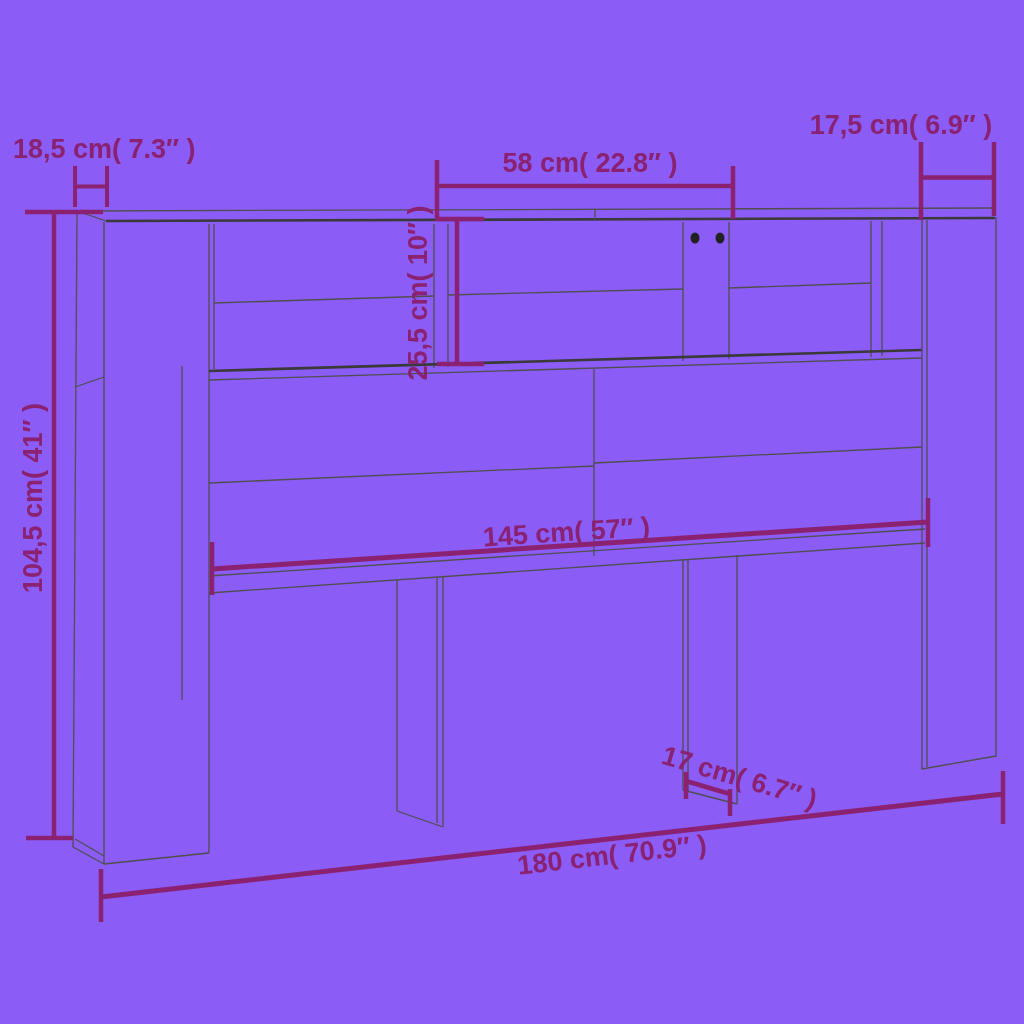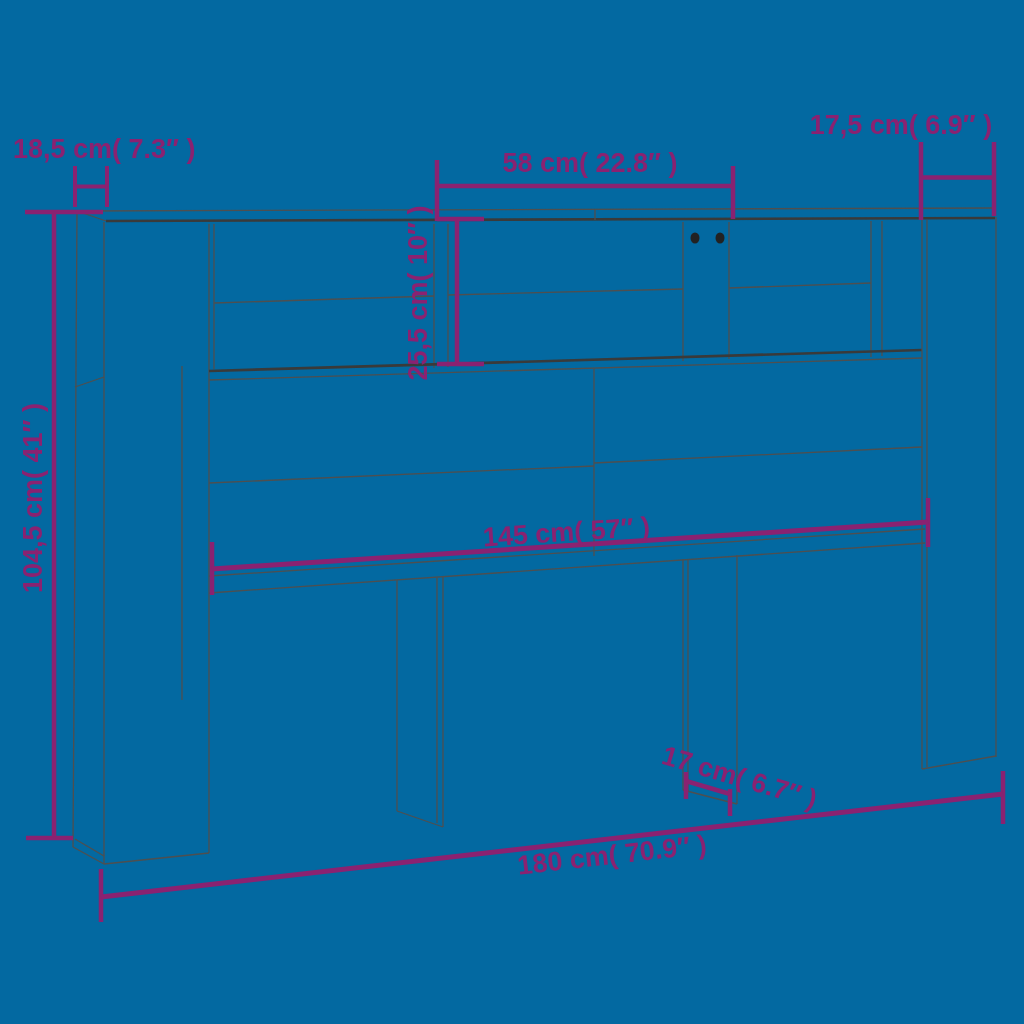--- a/index.html
+++ b/index.html
@@ -1,16 +1,16 @@
 <!DOCTYPE html>
 <html><head>
 <meta charset="utf-8">
 <style>
   html,body{margin:0;padding:0;background:#ffffff;}
-  .stage{position:relative;width:1024px;height:1024px;background:#0369a1;overflow:hidden;
+  .stage{position:relative;width:1024px;height:1024px;background:#8b5cf6;overflow:hidden;
          font-family:"Liberation Sans",sans-serif;}
   svg{display:block;}
   .furn{stroke:#4f4f4f;stroke-width:1.3;fill:none;stroke-linecap:butt;}
   .furn-thick{stroke:#3a3a3a;stroke-width:2.6;fill:none;}
   .dim{stroke:#8a2271;fill:none;stroke-linecap:butt;}
   .dim-lab{fill:#8a2271;font-family:"Liberation Sans",sans-serif;font-weight:700;
            font-size:27px;letter-spacing:0px;}
 </style>
 </head>
 <body>

